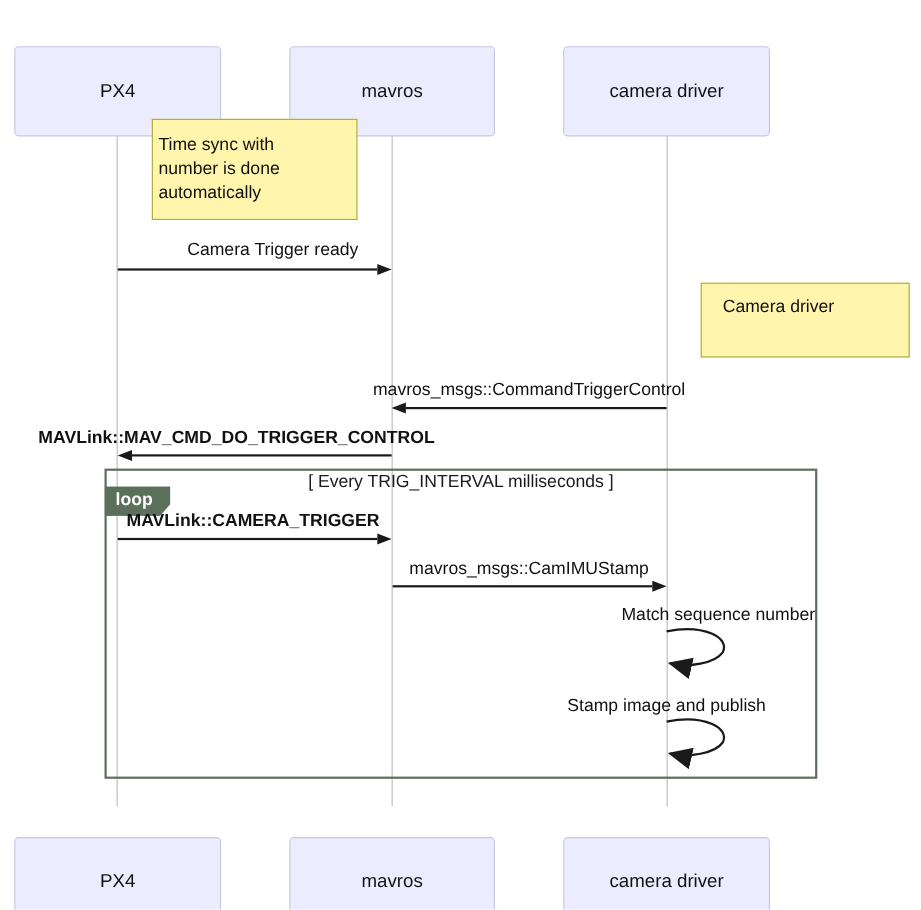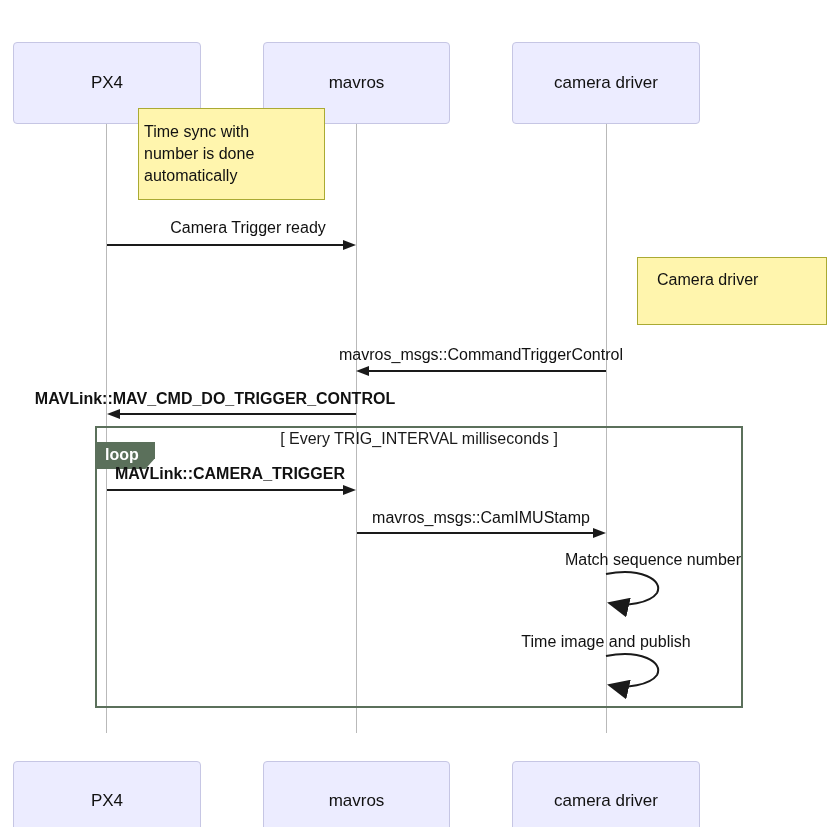--- a/index.html
+++ b/index.html
@@ -103,21 +103,21 @@
   <div class="msg-label" style="left:606px;top:550px;margin-left:47px;">Match sequence number</div>
   <svg class="self-svg" style="left:604px;top:570px;" width="64" height="44" viewBox="0 0 64 44">
     <defs>
       <marker id="ah1" markerWidth="12" markerHeight="10" refX="10" refY="5" orient="auto">
         <path d="M0,0 L11,5 L0,10 z" fill="#1a1a1a"></path>
       </marker>
     </defs>
     <path d="M 2 4 C 36 -3, 60 10, 53 23 C 46 33, 22 37, 5 33" fill="none" stroke="#1a1a1a" stroke-width="2" marker-end="url(#ah1)"></path>
   </svg>
 
-  <div class="msg-label" style="left:606px;top:632px;">Time image and publish</div>
+  <div class="msg-label" style="left:606px;top:632px;">Stamp image and publish</div>
   <svg class="self-svg" style="left:604px;top:652px;" width="64" height="44" viewBox="0 0 64 44">
     <defs>
       <marker id="ah2" markerWidth="12" markerHeight="10" refX="10" refY="5" orient="auto">
         <path d="M0,0 L11,5 L0,10 z" fill="#1a1a1a"></path>
       </marker>
     </defs>
     <path d="M 2 4 C 36 -3, 60 10, 53 23 C 46 33, 22 37, 5 33" fill="none" stroke="#1a1a1a" stroke-width="2" marker-end="url(#ah2)"></path>
   </svg>
 
   <div class="actor" style="left:13px;top:733px;width:188px;height:80px;">

